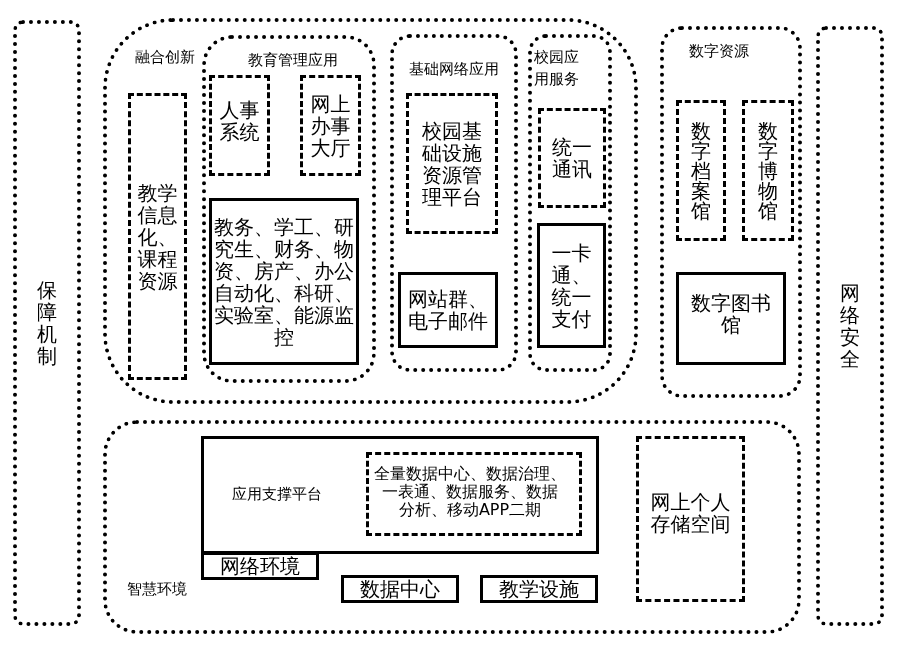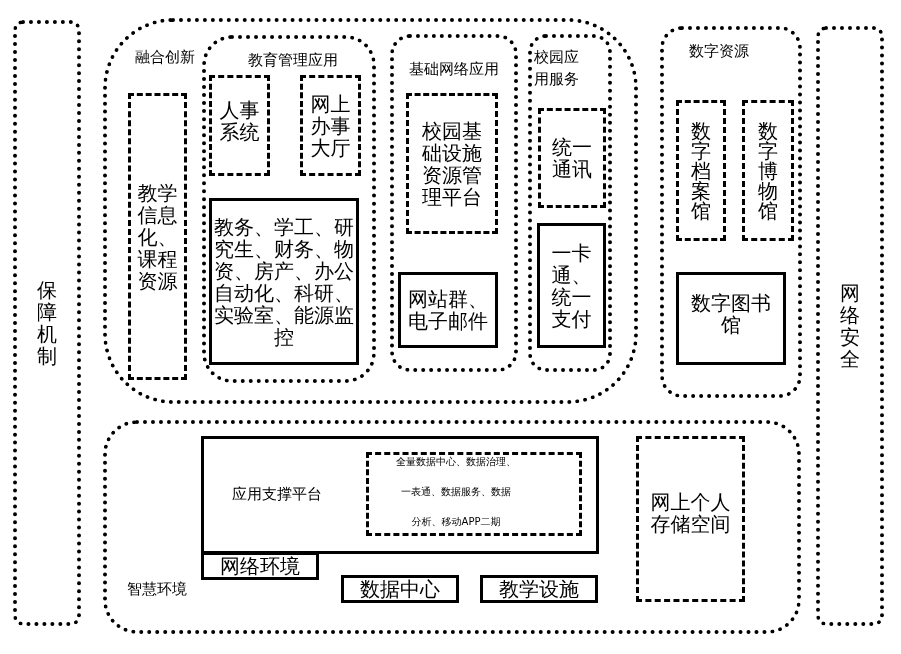--- a/index.html
+++ b/index.html
@@ -105,21 +105,21 @@
 <div class="abs solid" style="left:676px; top:272px; width:110px; height:93px;"></div>
 <div class="abs center-box" style="left:676px; top:272px; width:110px; height:93px; padding-bottom:10px;">数字图书
 馆</div>
 
 <div class="abs dotted" style="left:103px; top:420px; width:698px; height:214px; border-radius:34px;"></div>
 
 <div class="abs solid" style="left:201px; top:436px; width:398px; height:118px;"></div>
 <div class="txt" style="left:212px; top:483px; width:130px;">应用支撑平台</div>
 
 <div class="abs dashed" style="left:366px; top:452px; width:216px; height:84px;"></div>
-<div class="abs center-box" style="left:348px; top:452px; width:216px; height:84px; font-size:10px; line-height:30px; padding-bottom:4px;">
+<div class="abs center-box" style="left:362px; top:452px; width:216px; height:84px; font-size:16px; line-height:18px; padding-bottom:4px;">
   <span>全量数据中心、数据治理、
 一表通、数据服务、数据
 分析、移动APP二期</span>
 </div>
 
 <div class="txt" style="left:122px; top:578px; width:70px;">智慧环境</div>
 
 <div class="abs solid center-box" style="left:201px; top:552px; width:118px; height:28px;">网络环境</div>
 <div class="abs solid center-box" style="left:341px; top:575px; width:118px; height:28px;">数据中心</div>
 <div class="abs solid center-box" style="left:480px; top:575px; width:118px; height:28px;">教学设施</div>

